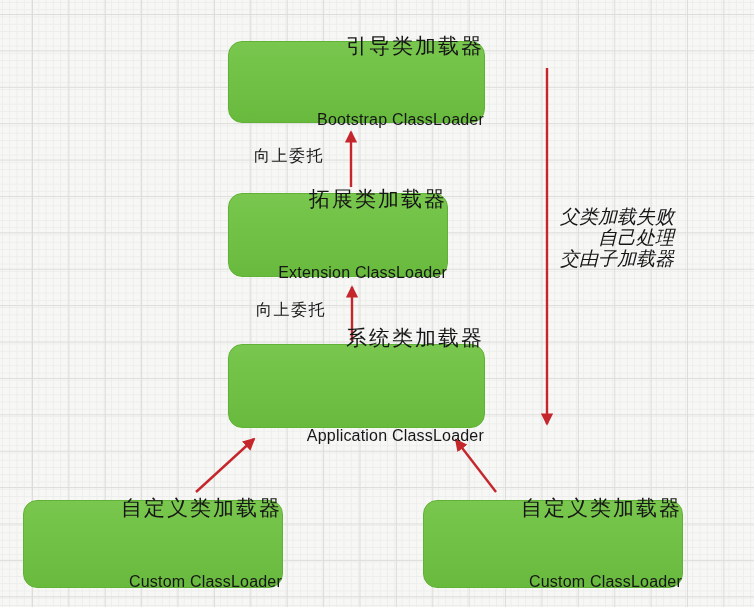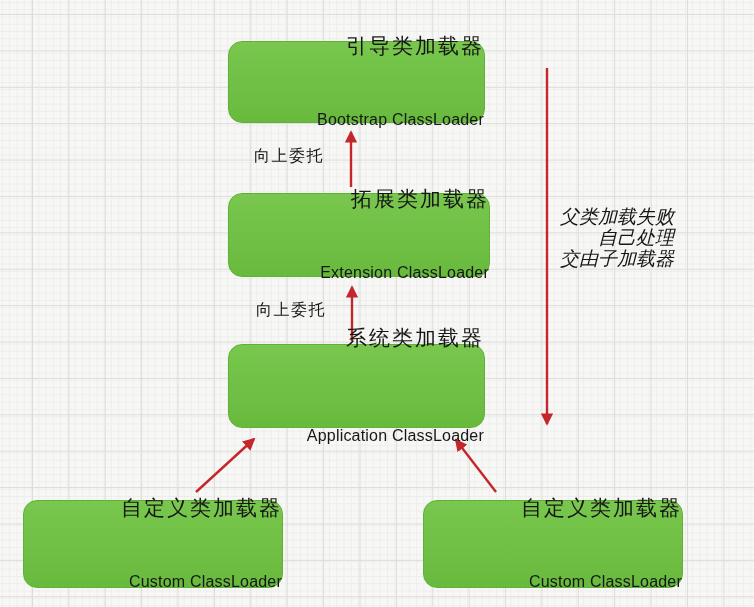--- a/index.html
+++ b/index.html
@@ -20,21 +20,21 @@
     position:absolute; box-sizing:border-box;
     background:linear-gradient(180deg, var(--box-green-light,#79c74e), var(--box-green-dark,#68ba3d));
     border:1px solid var(--box-green-edge,#60b236);
     border-radius:14px;
     display:flex; flex-direction:column; align-items:flex-end; justify-content:center;
     text-align:center;
   }
   .node .zh { font-size:21px; letter-spacing:2px; line-height:26px; white-space:nowrap; }
   .node .en { font-size:16px; line-height:25px; white-space:nowrap; letter-spacing:0.2px;margin-top:48px; }
   #node-bootstrap   { left:228px; top:41px;  width:257px; height:82px; }
-  #node-extension   { left:228px; top:193px; width:262px; height:84px; }
+  #node-extension   { left:228px; top:193px; width:220px; height:84px; }
   #node-application { left:228px; top:344px; width:257px; height:84px;gap:24px; }
   #node-custom-left { left:23px;  top:500px; width:260px; height:88px; }
   #node-custom-right{ left:423px; top:500px; width:260px; height:88px; }
   .edge-label {
     position:absolute; font-size:16px; letter-spacing:1.5px; white-space:nowrap;
   }
   #edge-label-1 { left:254px; top:146px; }
   #edge-label-2 { left:256px; top:300px; }
   .side-note {
     position:absolute; left:548px; top:206px; width:126px;

